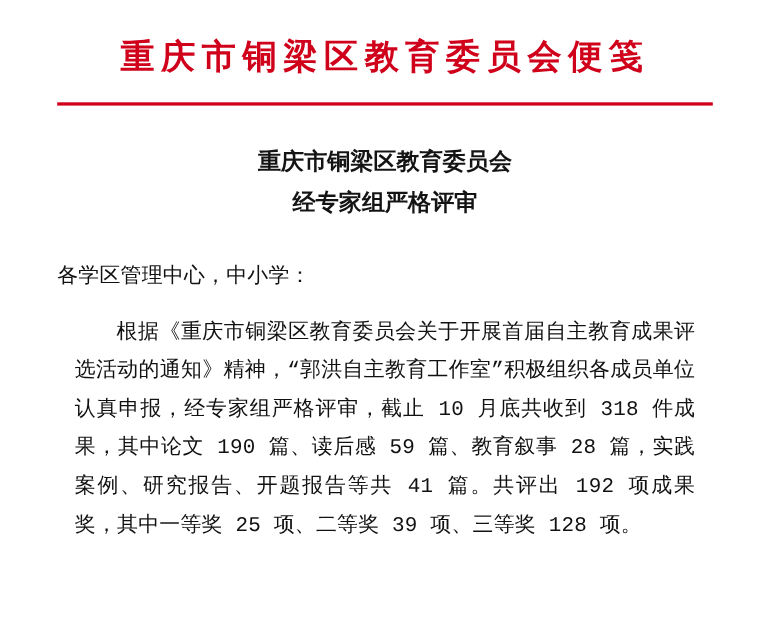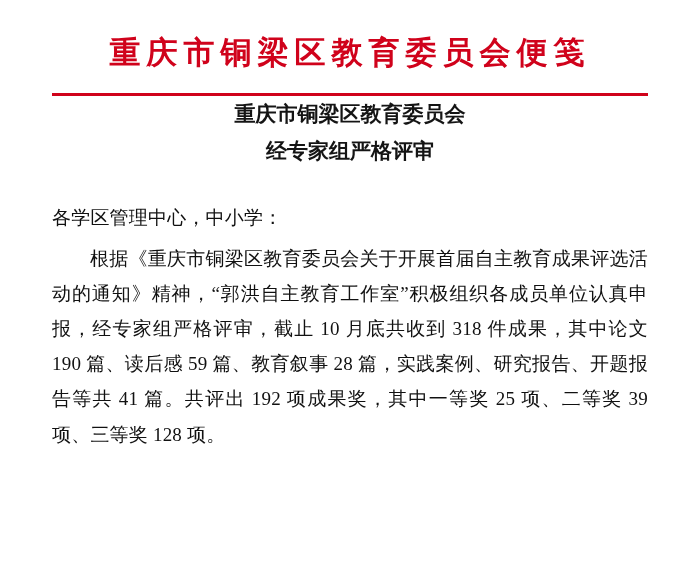--- a/index.html
+++ b/index.html
@@ -39,45 +39,46 @@
   }
   .letterhead-rule {
     margin-top: 22px;
     height: 3px;
     background: #d0021b;
     width: 100%;
   }
 
   
   .doc-title {
+    margin-top: 34px;
     text-align: center;
     font-family: Liberation Sans, sans-serif;
     font-weight: bold;
     font-size: 21px;
     line-height: 1.75;
     color: #141414;
   }
   .doc-title-line {
     display: block;
   }
 
   
   .body-block {
     margin-top: 30px;
-    font-family: Liberation Serif, serif;
+    font-family: Liberation Mono, monospace;
     font-size: 19px;
     line-height: 1.85;
     color: #111111;
     letter-spacing: 0.2px;
   }
   .salutation {
     margin: 0 0 6px 0;
   }
   .para {
-    margin: 0;
+    margin: 16px;
     text-indent: 2em;
     text-align: justify;
   }
 </style>
 </head>
 <body>
 
 <div class="page">
 
   <div class="letterhead">

